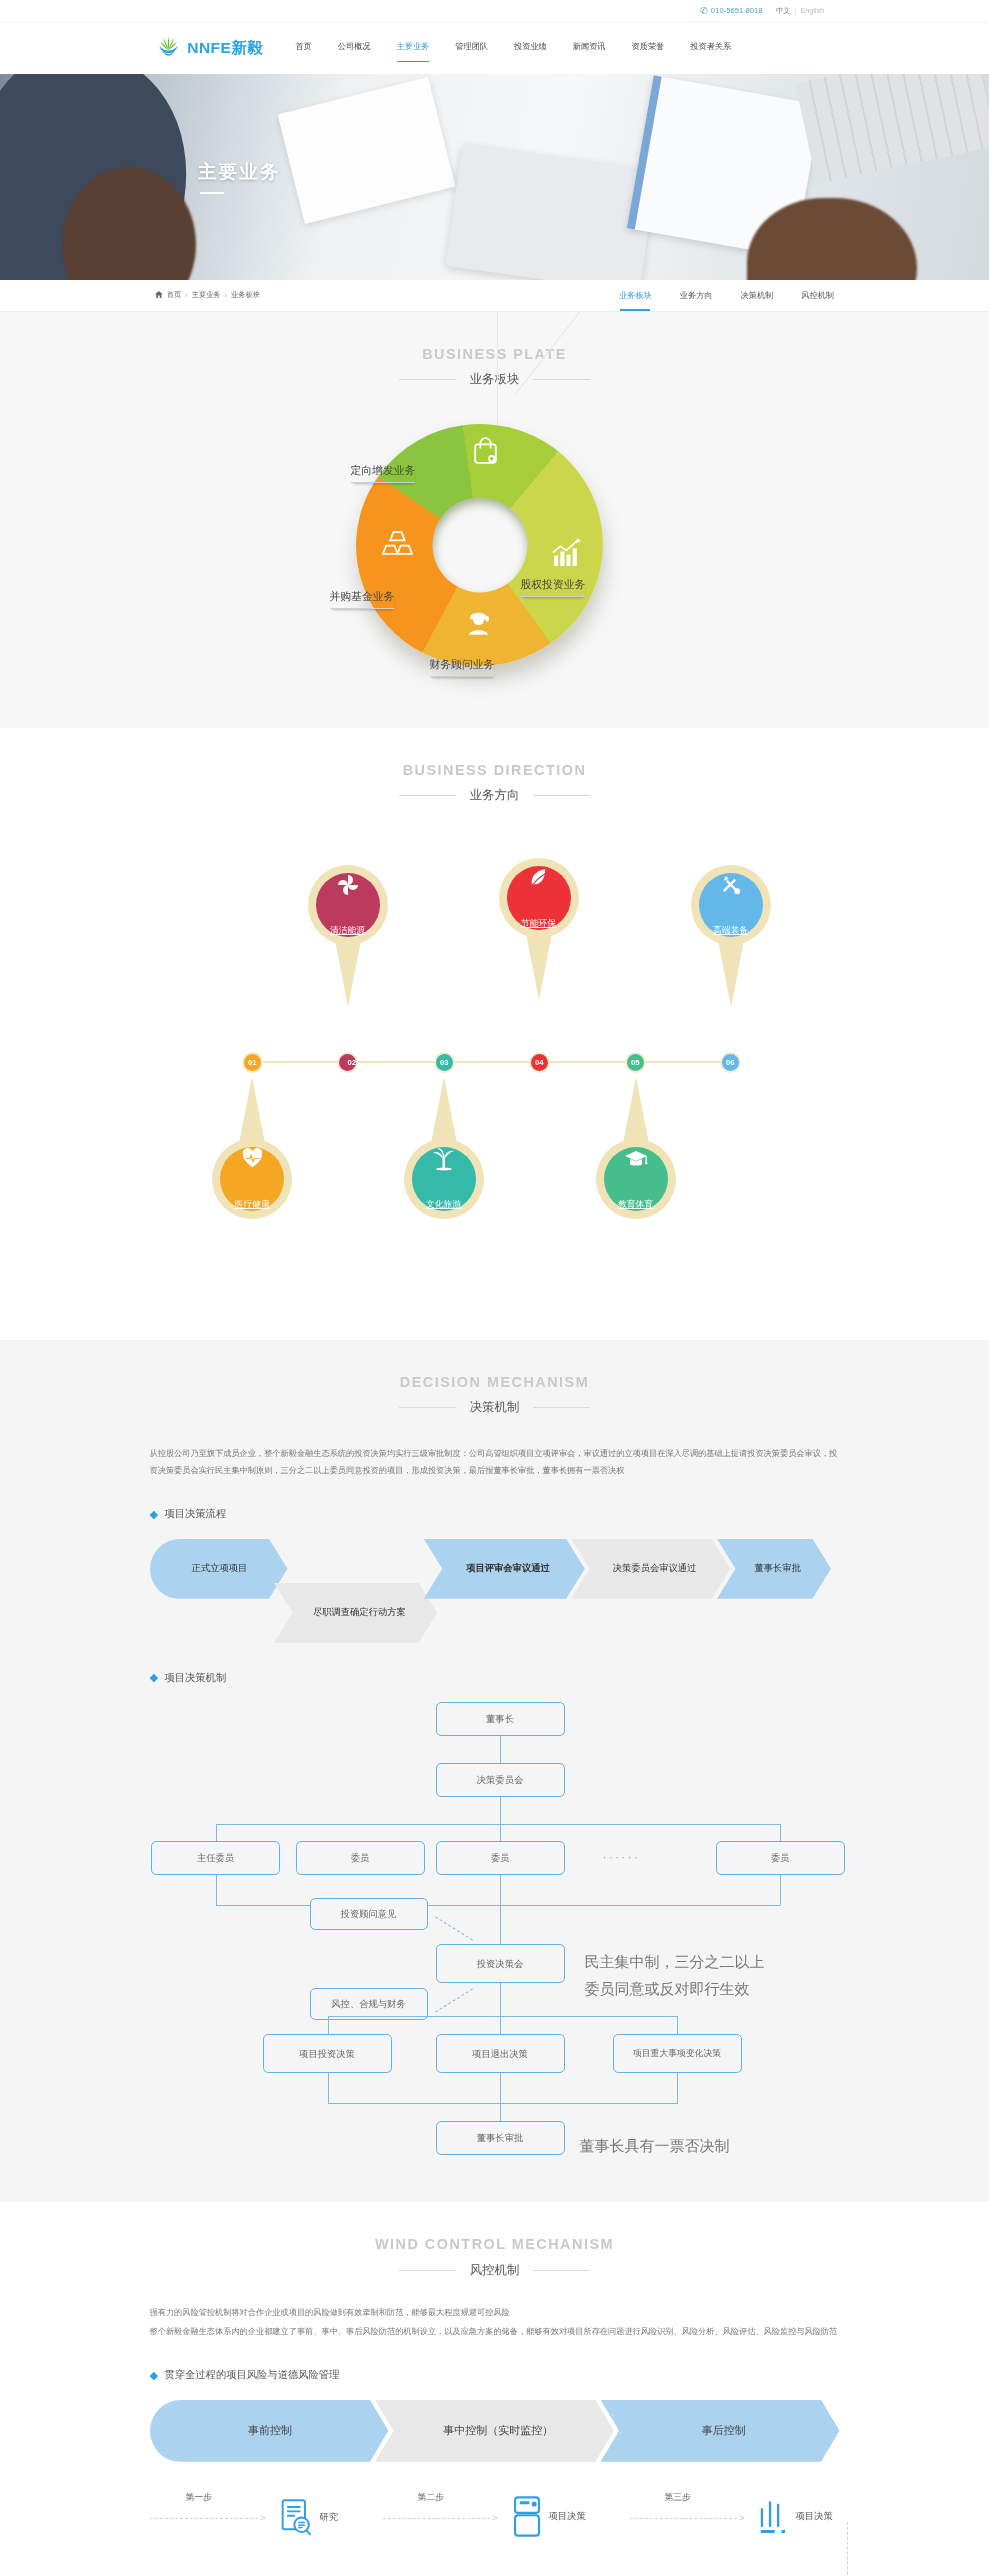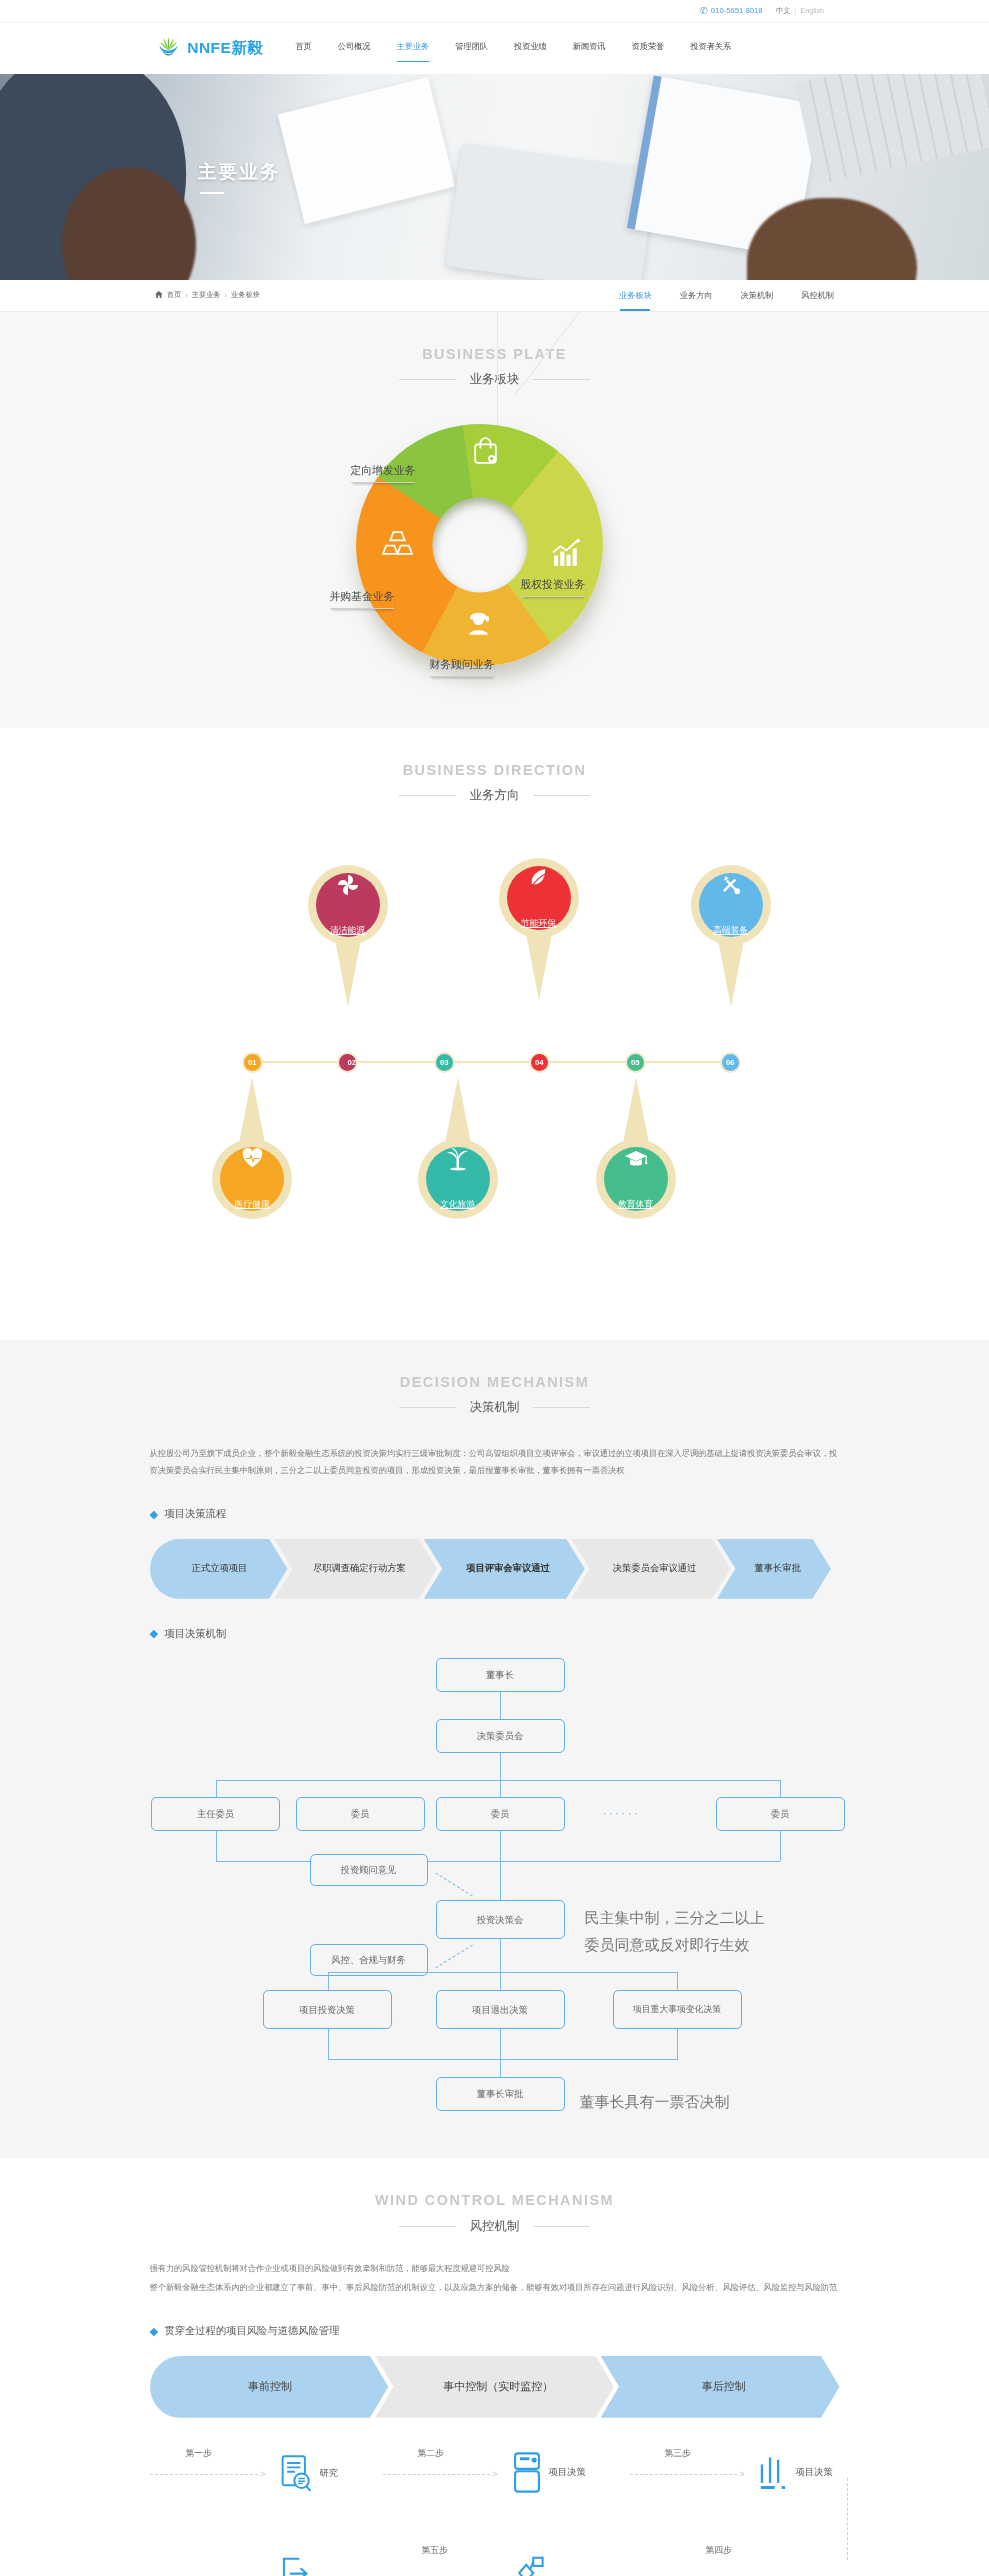--- a/index.html
+++ b/index.html
@@ -300,21 +300,21 @@
         <div class="bub">
             <div class="inner" style="background:#f5a623;">
           <svg width="23" height="23" viewBox="0 0 48 48">
                 <path d="M24 42 C10 32 4 24 4 15 A 10 10 0 0 1 24 10 A 10 10 0 0 1 44 15 C44 24 38 32 24 42Z" fill="#fff"></path>
                 <path d="M10 24 L18 24 L21 18 L25 30 L28 24 L38 24" stroke="#f5a623" stroke-width="2.5" fill="none"></path>
               </svg>
           <span>医疗健康</span>
         </div>
           </div>
       </div>
-      <div class="pin up" style="left:196px;top:257px;">
+      <div class="pin up" style="left:182px;top:257px;">
         <div class="tail"></div>
         <div class="bub">
             <div class="inner" style="background:#35b9a9;">
           <svg width="24" height="24" viewBox="0 0 48 48" fill="#fff">
                 <path d="M22 20 C16 10 8 8 2 12 C10 12 16 16 20 22 Z"></path>
                 <path d="M24 20 C24 8 18 2 10 2 C18 6 22 12 22 20 Z"></path>
                 <path d="M24 20 C28 10 36 6 44 8 C36 10 30 16 26 22 Z"></path>
                 <rect x="21" y="20" width="5" height="22" rx="2"></rect>
                 <ellipse cx="24" cy="44" rx="16" ry="3"></ellipse>
               </svg>
@@ -348,21 +348,21 @@
     </div>
     <div class="content">
       <p class="intro">从控股公司乃至旗下成员企业，整个新毅金融生态系统的投资决策均实行三级审批制度：公司高管组织项目立项评审会，审议通过的立项项目在深入尽调的基础上提请投资决策委员会审议，投资决策委员会实行民主集中制原则，三分之二以上委员同意投资的项目，形成投资决策，最后报董事长审批，董事长拥有一票否决权</p>
 
       <div class="subhead">
           <span class="dia">◆</span>
           <span>项目决策流程</span>
         </div>
       <div class="chevrow">
         <div class="chev first blue" style="width:138px;">正式立项项目</div>
-        <div class="chev gray" style="width:163px;">尽职调查确定行动方案</div>
+        <div class="chev gray" style="width:163px;margin-top:44px;">尽职调查确定行动方案</div>
         <div class="chev blue" style="width:161px;font-weight:bold;">项目评审会审议通过</div>
         <div class="chev gray" style="width:159px;">决策委员会审议通过</div>
         <div class="chev blue" style="width:114px;">董事长审批</div>
       </div>
 
       <div class="subhead">
           <span class="dia">◆</span>
           <span>项目决策机制</span>
         </div>
 

